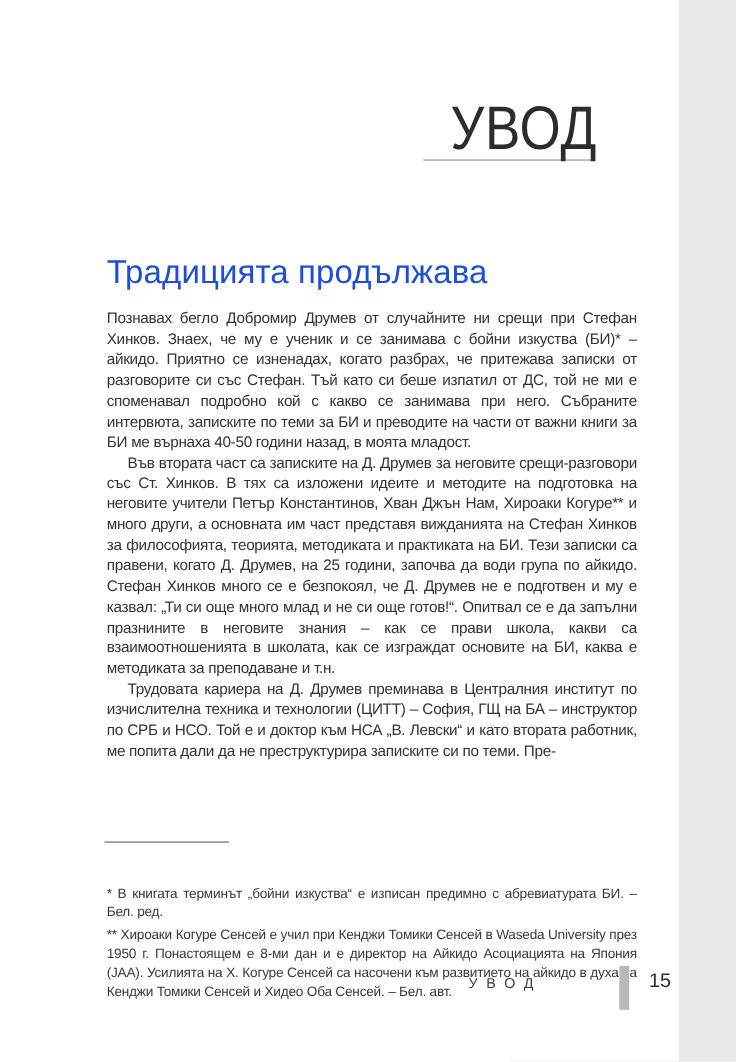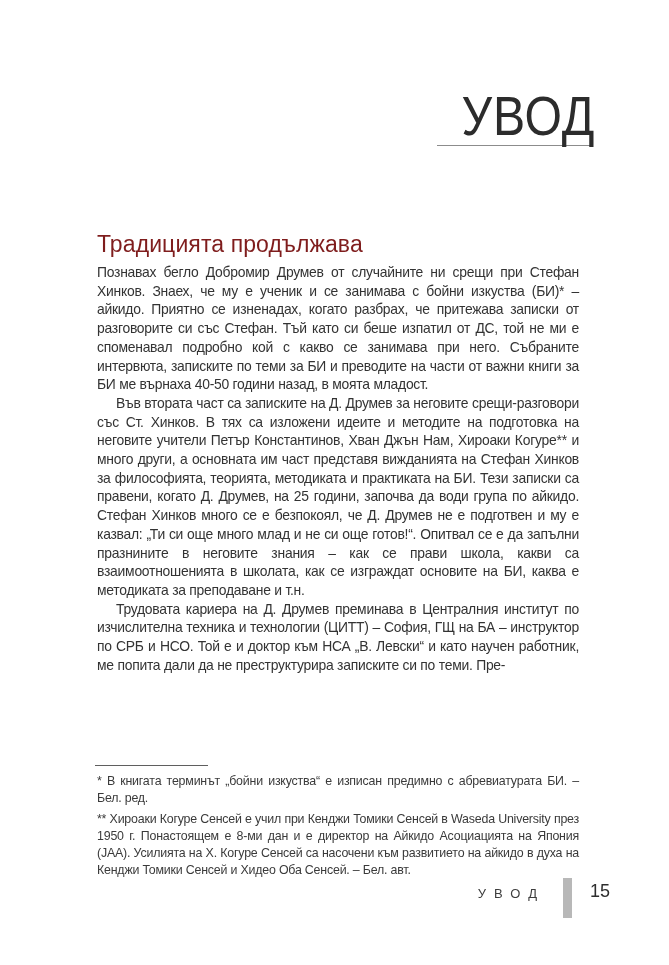--- a/index.html
+++ b/index.html
@@ -2,21 +2,21 @@
 <html><head>
 <meta charset="utf-8">
 <style>
   html, body {
     margin: 0;
     padding: 0;
     background: #e9e9e9;
   }
   .page {
     position: relative;
-    width: 669px;
+    width: 617px;
     height: 965px;
     background: #ffffff;
     overflow: hidden;
     font-family: "Liberation Sans", "DejaVu Sans", sans-serif;
     color: #333333;
   }
 
   
   .title-wrap {
     position: absolute;
@@ -40,30 +40,30 @@
     transform: scaleX(0.86);
     transform-origin: right center;
   }
 
   
   .section-heading {
     position: absolute;
     top: 231px;
     left: 97px;
     margin: 0;
-    font-size: 23px;
+    font-size: 30px;
     font-weight: normal;
     letter-spacing: 0.1px;
-    color: #7f1d1d;
+    color: #1d4ed8;
   }
 
   
   .body-text {
     position: absolute;
-    top: 263px;
+    top: 280px;
     left: 97px;
     width: 482px;
     font-size: 13.9px;
     line-height: 18.7px;
     letter-spacing: -0.25px;
     text-align: justify;
     color: #333333;
   }
   .body-text p.para {
     margin: 0;
@@ -76,21 +76,21 @@
   .fn-rule {
     position: absolute;
     top: 765px;
     left: 95px;
     width: 113px;
     height: 1px;
     background: #5f5f5f;
   }
   .footnotes {
     position: absolute;
-    top: 773px;
+    top: 804px;
     left: 97px;
     width: 482px;
     font-size: 12.4px;
     line-height: 16.9px;
     letter-spacing: -0.2px;
     text-align: justify;
     color: #3a3a3a;
   }
   .footnotes p.footnote {
     margin: 0 0 4px 0;
@@ -129,21 +129,21 @@
 
   <div class="title-wrap">
     <h1 class="chapter-title">УВОД</h1>
   </div>
 
   <h2 class="section-heading">Традицията продължава</h2>
 
   <div class="body-text">
       <p class="para">Познавах бегло Добромир Друмев от случайните ни срещи при Стефан Хинков. Знаех, че му е ученик и се занимава с бойни изкуства (БИ)* – айкидо. Приятно се изненадах, когато разбрах, че притежава записки от разговорите си със Стефан. Тъй като си беше изпатил от ДС, той не ми е споменавал подробно кой с какво се занимава при него. Събраните интервюта, записките по теми за БИ и преводите на части от важни книги за БИ ме върнаха 40-50 години назад, в моята младост.</p>
       <p class="para indent">Във втората част са записките на Д. Друмев за неговите срещи-разговори със Ст. Хинков. В тях са изложени идеите и методите на подготовка на неговите учители Петър Константинов, Хван Джън Нам, Хироаки Когуре** и много други, а основната им част представя вижданията на Стефан Хинков за философията, теорията, методиката и практиката на БИ. Тези записки са правени, когато Д. Друмев, на 25 години, започва да води група по айкидо. Стефан Хинков много се е безпокоял, че Д. Друмев не е подготвен и му е казвал: „Ти си още много млад и не си още готов!“. Опитвал се е да запълни празнините в неговите знания – как се прави школа, какви са взаимоотношенията в школата, как се изграждат основите на БИ, каква е методиката за преподаване и т.н.</p>
-      <p class="para indent">Трудовата кариера на Д. Друмев преминава в Централния институт по изчислителна техника и технологии (ЦИТТ) – София, ГЩ на БА – инструктор по СРБ и НСО. Той е и доктор към НСА „В. Левски“ и като научен работник, ме попита дали да не преструктурира записките си по теми. Пре-</p>
+      <p class="para indent">Трудовата кариера на Д. Друмев преминава в Централния институт по изчислителна техника и технологии (ЦИТТ) – София, ГЩ на БА – инструктор по СРБ и НСО. Той е и доктор към НСА „В. Левски“ и като втората работник, ме попита дали да не преструктурира записките си по теми. Пре-</p>
     </div>
 
   <div class="fn-rule"></div>
 
   <div class="footnotes">
       <p class="footnote">* В книгата терминът „бойни изкуства“ е изписан предимно с абревиатурата БИ. – Бел. ред.</p>
       <p class="footnote">** Хироаки Когуре Сенсей е учил при Кенджи Томики Сенсей в Waseda University през 1950 г. Понастоящем е 8-ми дан и е директор на Айкидо Асоциацията на Япония (JAA). Усилията на Х. Когуре Сенсей са насочени към развитието на айкидо в духа на Кенджи Томики Сенсей и Хидео Оба Сенсей. – Бел. авт.</p>
     </div>
 
   <span class="running-header">УВОД</span>

